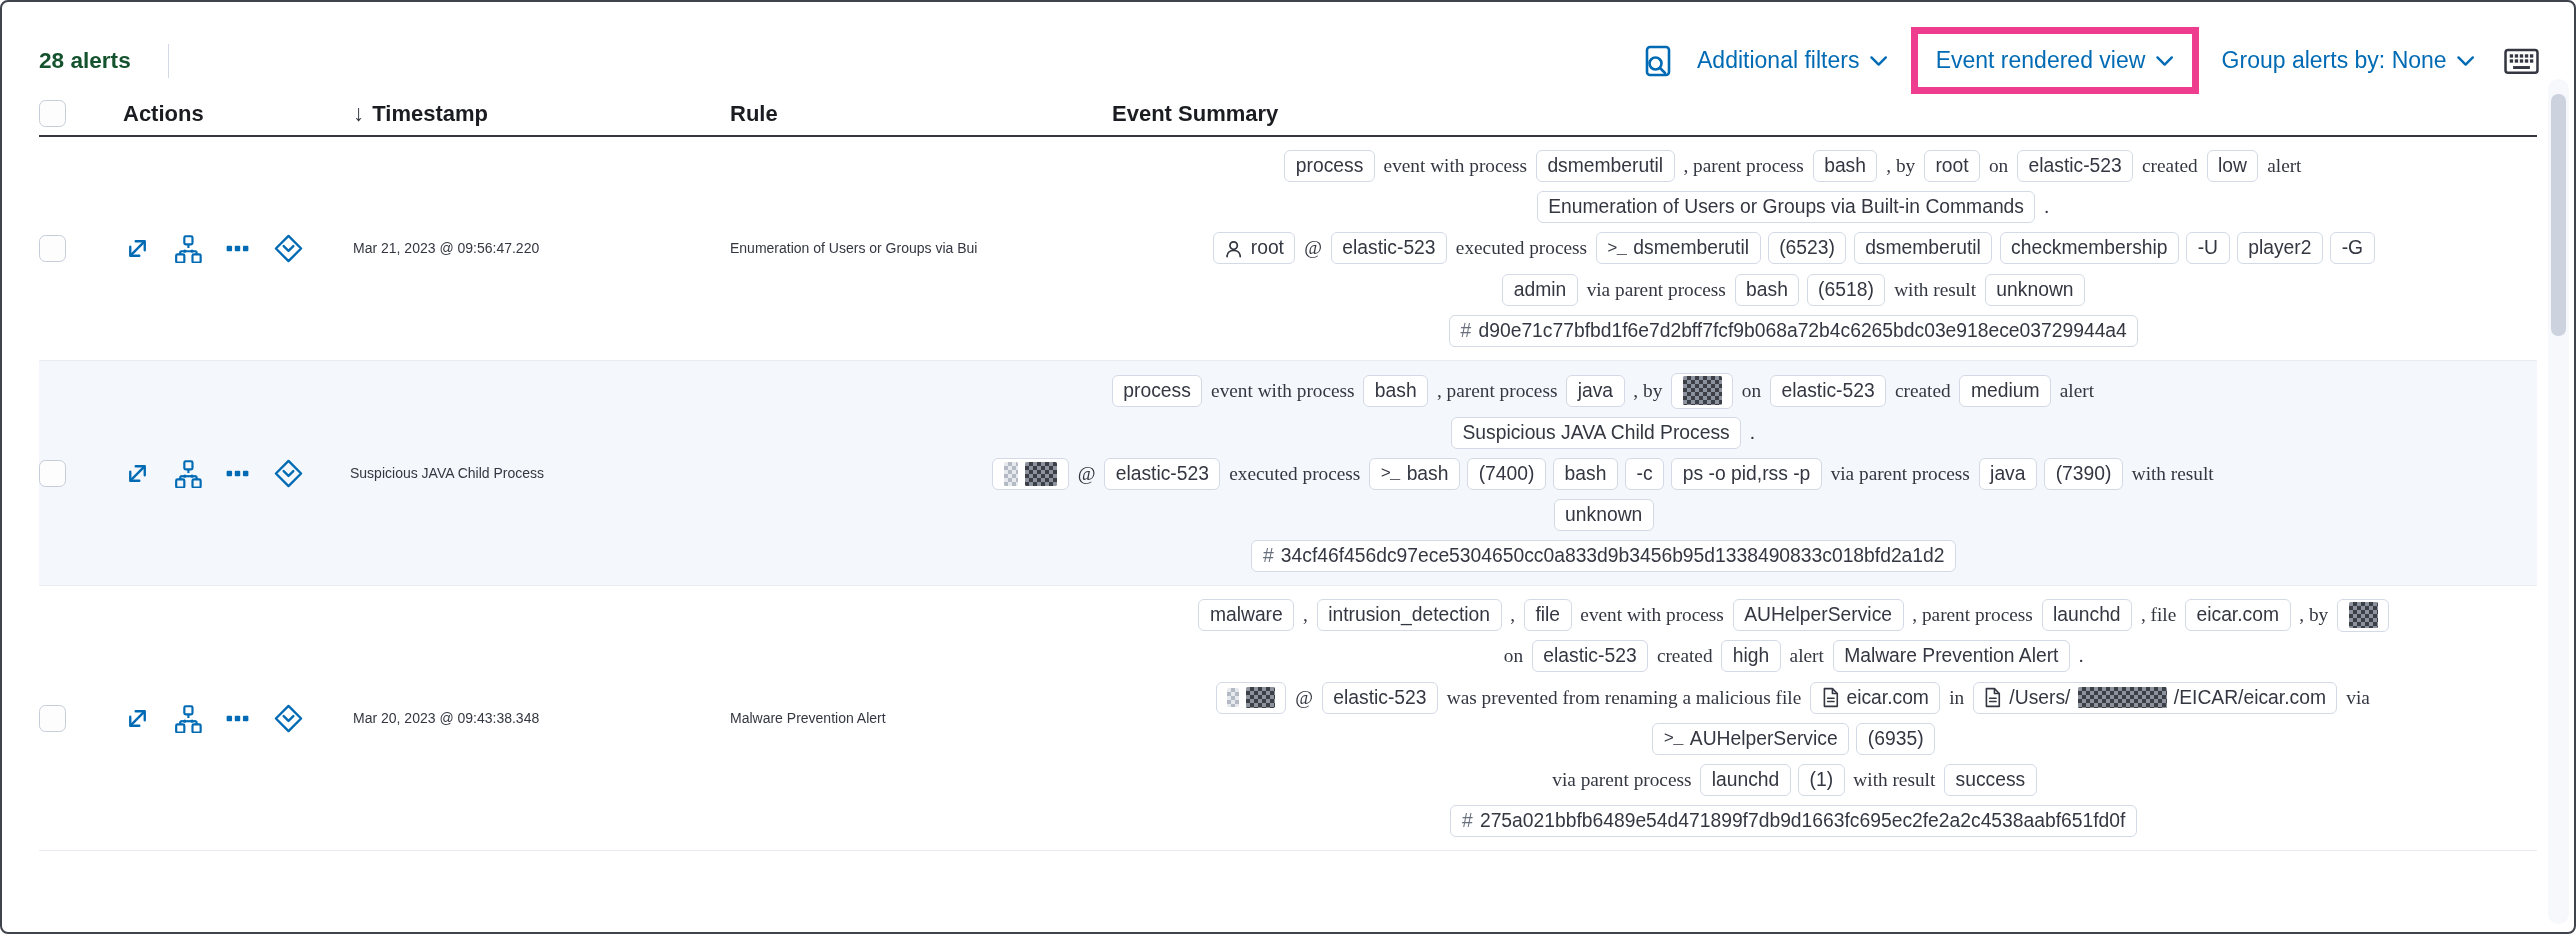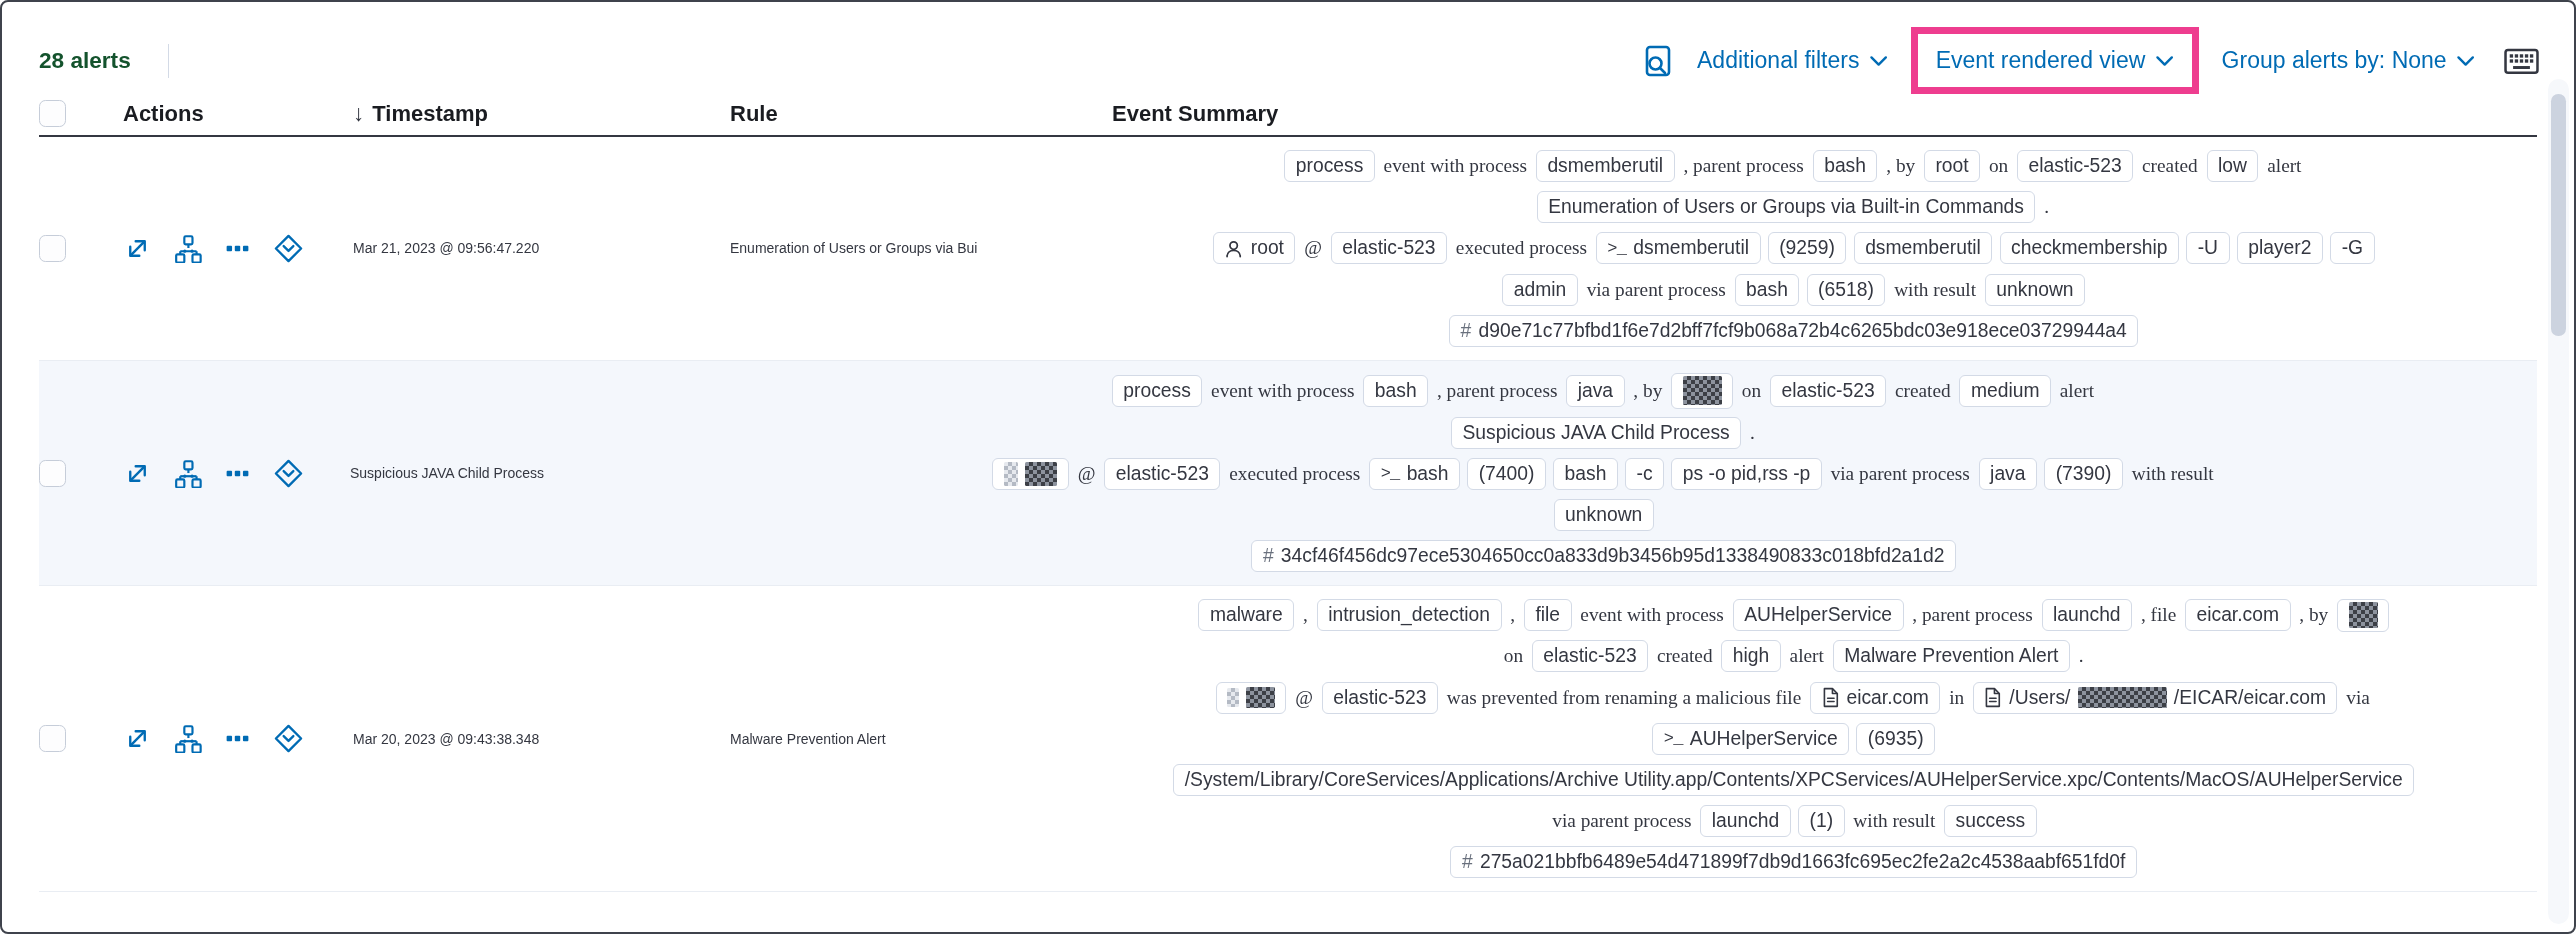--- a/index.html
+++ b/index.html
@@ -284,21 +284,21 @@
               <span class="tok">@</span>
               <span class="badge">
                 <span>elastic-523</span>
               </span>
               <span class="tok">executed process</span>
               <span class="badge">
                 <span class="term">&gt;_</span>
                 <span>dsmemberutil</span>
               </span>
               <span class="badge">
-                <span>(9259)</span>
+                <span>(6523)</span>
               </span>
               <span class="badge">
                 <span>dsmemberutil</span>
               </span>
               <span class="badge">
                 <span>checkmembership</span>
               </span>
               <span class="badge">
                 <span>-U</span>
               </span>
@@ -585,25 +585,20 @@
               </span>
               <span class="tok">via</span>
             </div>
             <div class="sline">
               <span class="badge">
                 <span class="term">&gt;_</span>
                 <span>AUHelperService</span>
               </span>
               <span class="badge">
                 <span>(6935)</span>
-              </span>
-            </div>
-            <div class="sline">
-              <span class="badge">
-                <span>/System/Library/CoreServices/Applications/Archive Utility.app/Contents/XPCServices/AUHelperService.xpc/Contents/MacOS/AUHelperService</span>
               </span>
             </div>
             <div class="sline">
               <span class="tok">via parent process</span>
               <span class="badge">
                 <span>launchd</span>
               </span>
               <span class="badge">
                 <span>(1)</span>
               </span>

